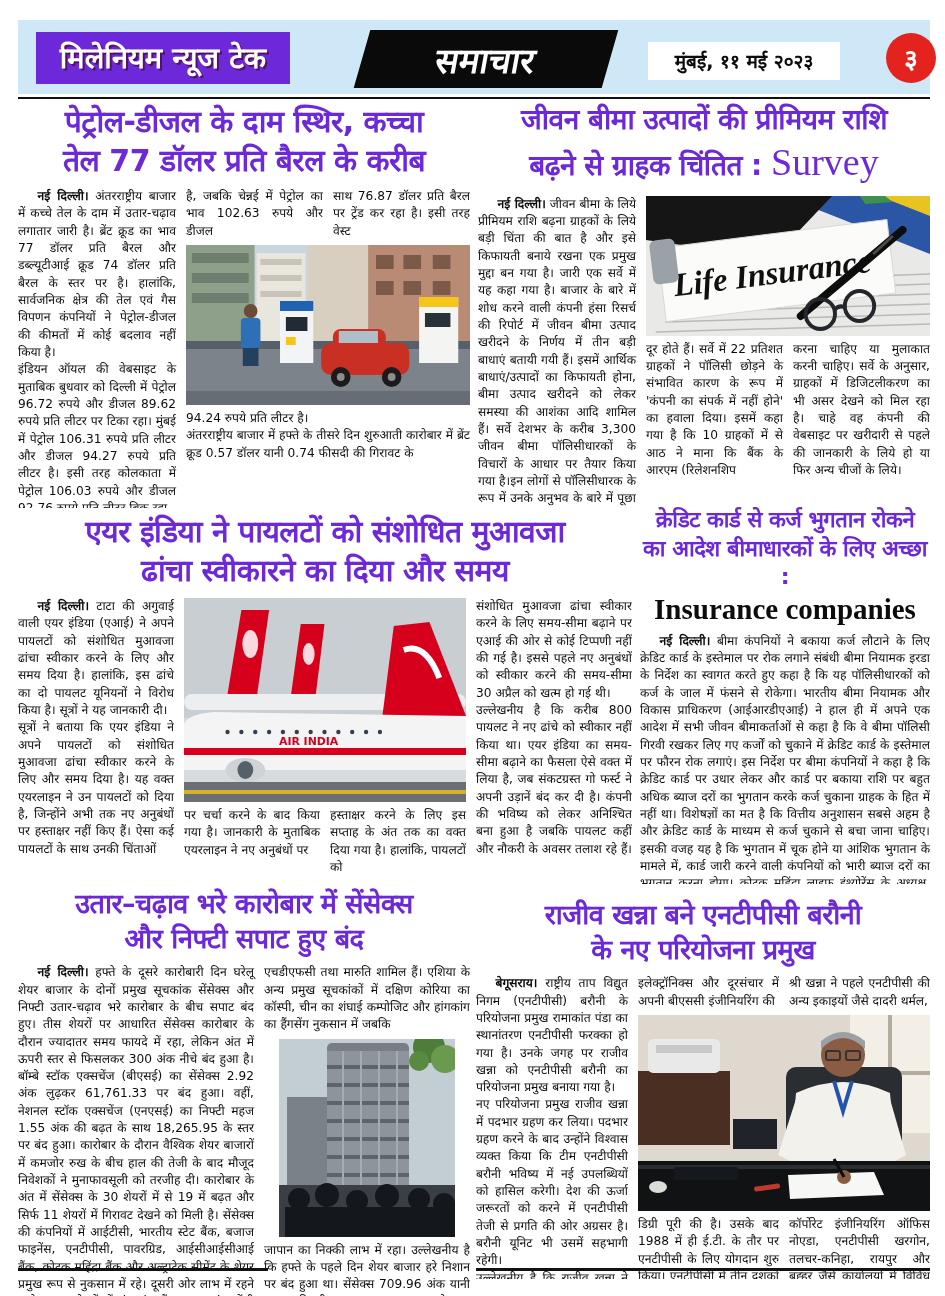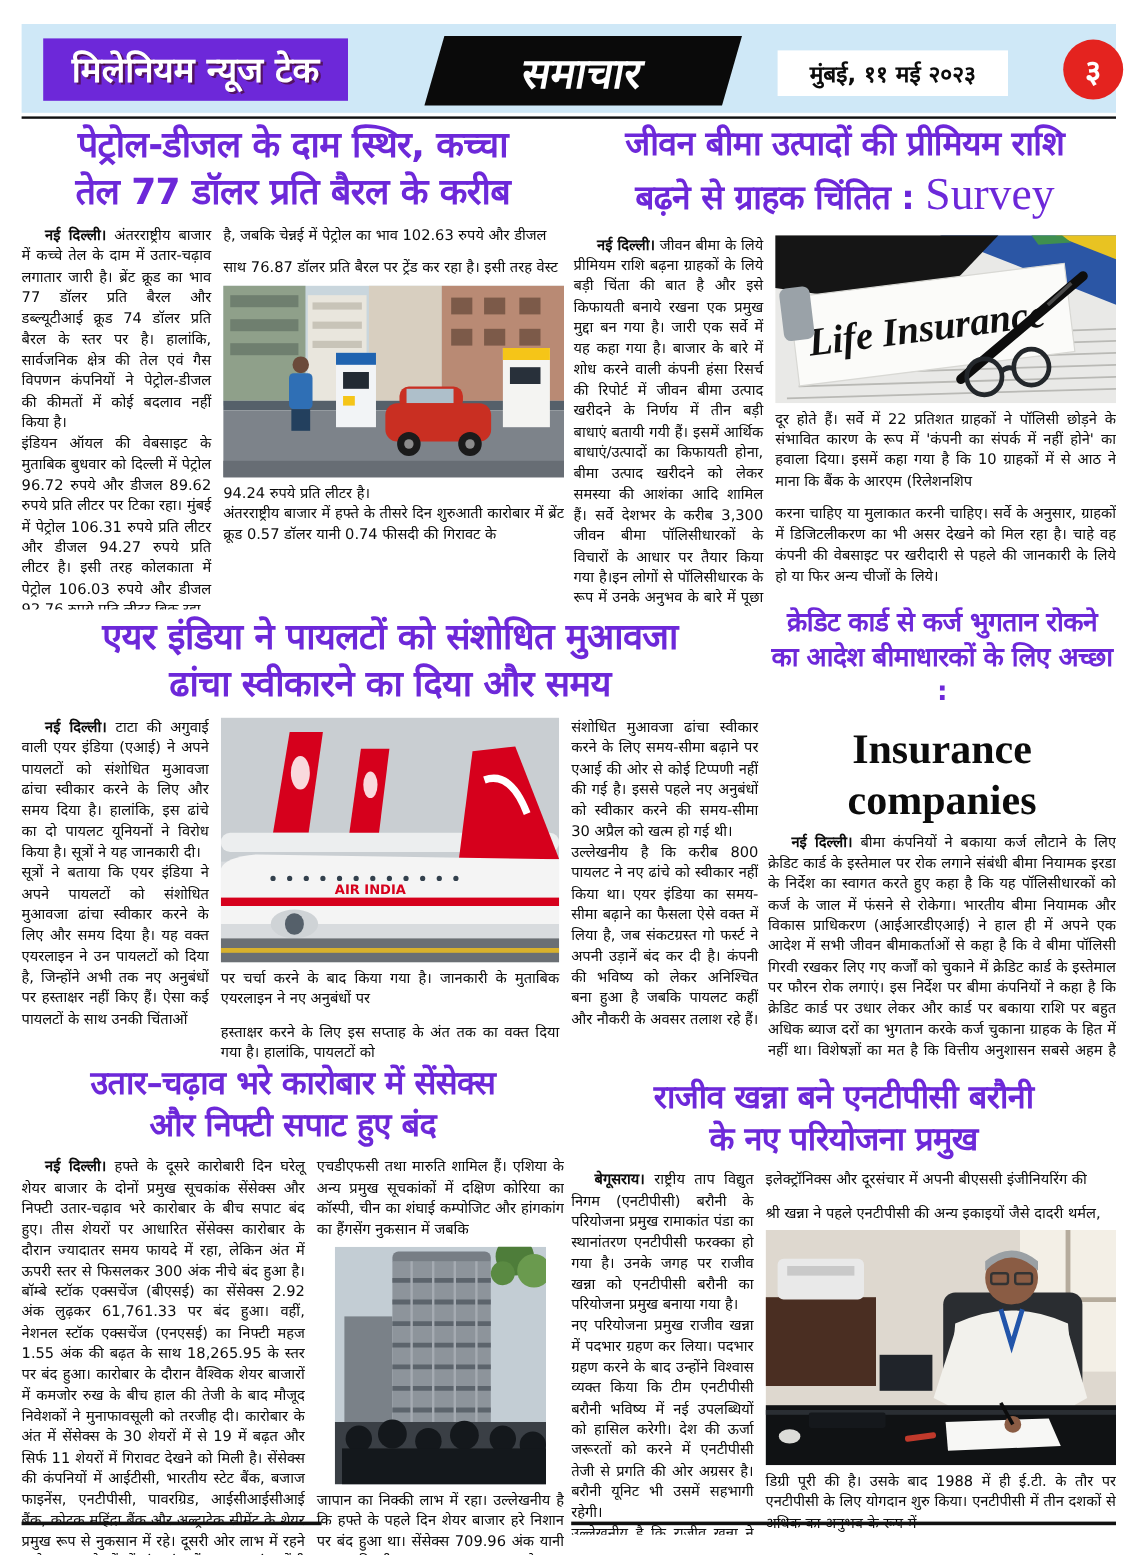--- a/index.html
+++ b/index.html
@@ -26,27 +26,27 @@
   
   .article{position:absolute;overflow:hidden;}
   .hl{font-weight:bold;text-align:center;color:#6d28d9;white-space:pre-line;margin:0 0 8px 0;
       line-height:1.3;letter-spacing:-0.5px;}
   .hl-30{font-size:30px;}
   .hl-28{font-size:28px;}
   .hl-27{font-size:27px;}
   .hl-22{font-size:22px;margin-bottom:0;}
   .serif{font-family:"Liberation Serif",serif;font-weight:normal;letter-spacing:0;}
   .hl .serif{font-size:38px;}
-  .hl-en{font-family:"Liberation Serif",serif;font-size:35px;text-align:center;
-         font-weight:bold;margin:12px 0 6px 0;line-height:1.2;}
+  .hl-en{font-family:"Liberation Serif",serif;font-size:29px;text-align:center;
+         font-weight:bold;margin:0 0 6px 0;line-height:1.2;}
   .cols{display:flex;gap:10px;align-items:flex-start;}
   .body{font-size:12.2px;line-height:1.42;text-align:justify;margin:0;white-space:pre-line;}
   .ind{text-indent:1.6em;}
   .dl{font-weight:bold;}
-  .row2{display:flex;gap:10px;flex-direction:column;}
+  .row2{display:flex;gap:10px;}
   .half{flex:1;}
   .photo{display:block;width:100%;}
   .imgwrap{display:flex;flex-direction:column;gap:5px;flex:1;}
 </style>
 </head>
 <body>
 
 <div class="abs band"></div>
 <div class="abs brand">
   <span>मिलेनियम न्यूज टेक</span>

